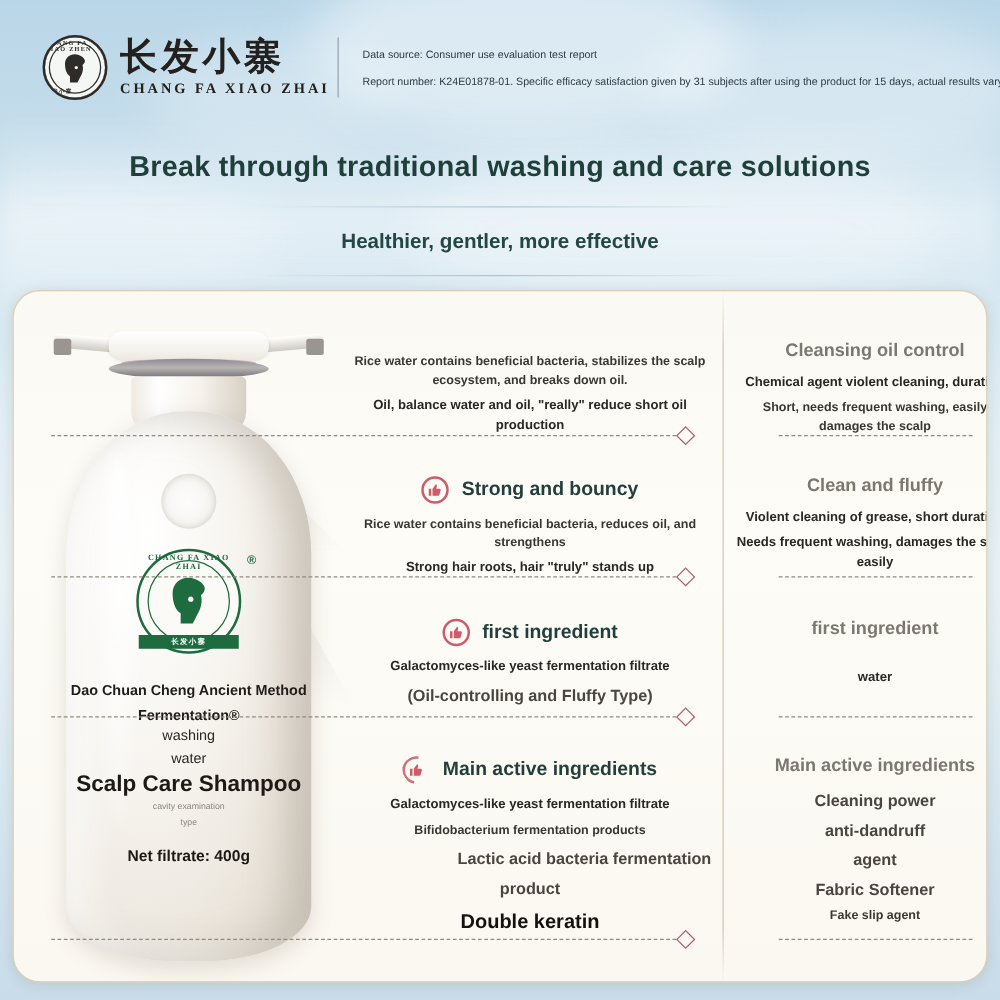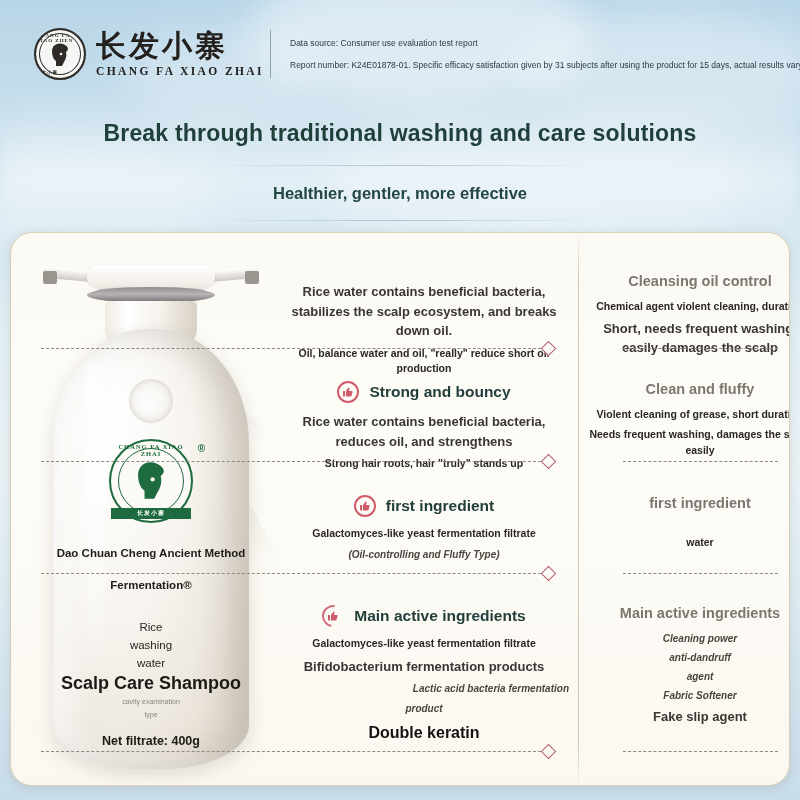--- a/index.html
+++ b/index.html
@@ -216,22 +216,22 @@
     width:22px; height:22px; border-radius:50%;
     border:2.5px solid #cf5a68; position:relative; flex:0 0 auto;
     display:flex; align-items:center; justify-content:center;
   }
   .thumb svg { width:12px; height:12px; display:block; }
   .thumb.partial { border-color:#d0707c; border-right-color:transparent; border-bottom-color:transparent; transform:rotate(-35deg); }
   .thumb.partial svg { transform:rotate(35deg); }
 
   .rhead-r { font-size:14.5px; font-weight:bold; color:#7c7870; }
   .t-md  { font-size:10.5px; font-weight:bold; color:#2a2724; line-height:1.5; }
-  .t-sm  { font-size:13px;  font-weight:bold; color:#3a3732; line-height:1.5; }
-  .t-xs  { font-size:10px;  font-weight:bold; color:#4a463f; line-height:1.5;font-style:italic; }
+  .t-sm  { font-size:10px;  font-weight:bold; color:#3a3732; line-height:1.5; }
+  .t-xs  { font-size:13px;  font-weight:bold; color:#4a463f; line-height:1.5; }
   .t-xl  { font-size:16px;   font-weight:bold; color:#141210; line-height:1.45; }
   .t-l2  { font-size:13.5px; font-weight:bold; color:#17150f; line-height:1.45; }
 
   .dash {
     position:absolute; height:0;
     border-top:1px dashed #8f8a80;
   }
   .dash-left  { left:30px;  width:500px; }
   .dash-right { left:612px; width:155px; }
   .diamond {
@@ -303,22 +303,21 @@
         <div class="logo-arc-top">CHANG FA XIAO ZHAI</div>
         <div class="logo-inner">
           <svg width="40" height="42" viewBox="0 0 24 26">
             <path d="M4 9 C4 3 10 0 15 2 C20 4 21 7 19 9 L18 10 C19 13 18 17 16 20 L14 24 L8 24 L8 19 C5 17 4 13 4 9 Z" fill="#1d6b3f"></path>
             <circle cx="13" cy="12" r="1.3" fill="#fbfaf6"></circle>
           </svg>
         </div>
         <div class="logo-arc-bot">长发小寨</div>
       </div>
       <div class="lbl-brandline">Dao Chuan Cheng Ancient Method</div>
-      <div class="lbl-brandline" style="margin-top:16px">Fermentation®</div>
-      <div class="lbl-keyword">Rice</div>
+      <div class="lbl-brandline" style="margin-top:4px">Fermentation®</div>
       <div class="lbl-keyword" style="margin-top:0">washing</div>
       <div class="lbl-keyword" style="margin-top:0">water</div>
       <div class="lbl-product">Scalp Care Shampoo</div>
       <div class="lbl-type">cavity examination</div>
       <div class="lbl-type">type</div>
       <div class="lbl-net">Net filtrate: 400g</div>
     </div>
   </div>
 
   <div class="rows" id="rows">

